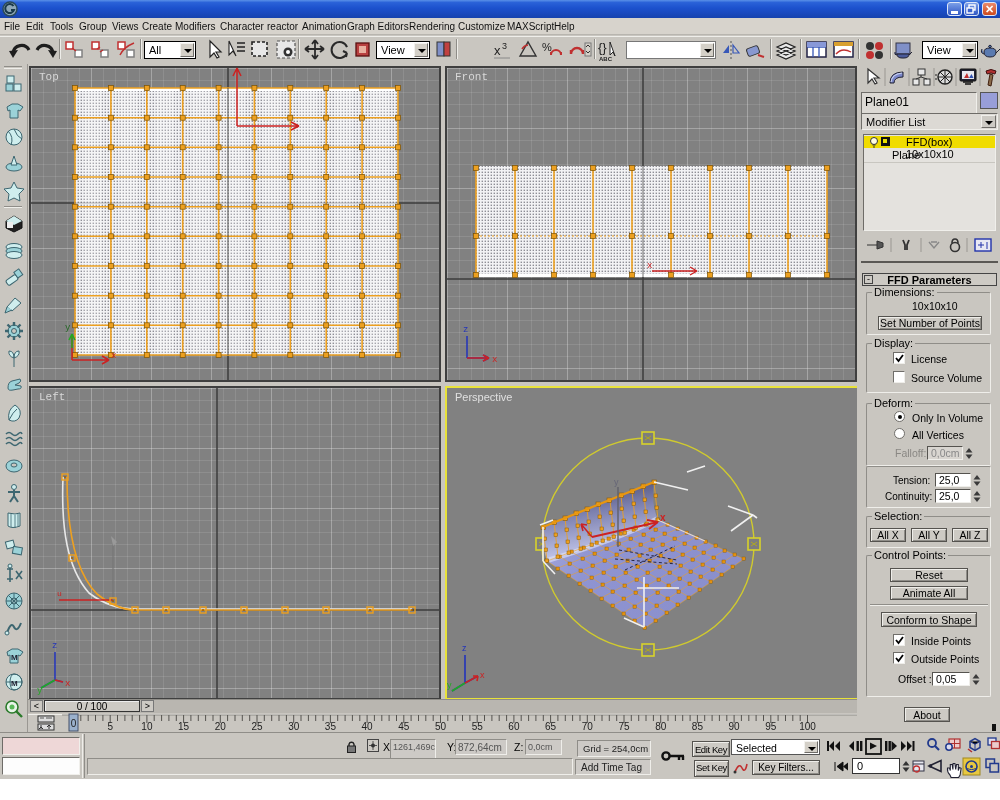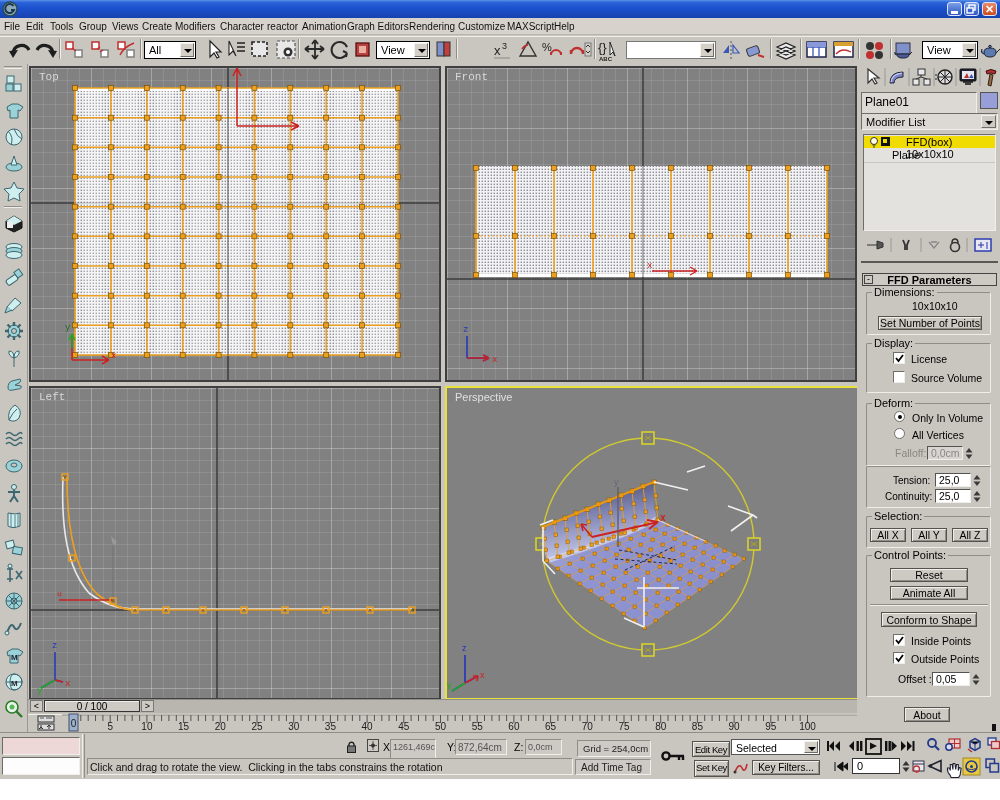--- a/index.html
+++ b/index.html
@@ -1118,15 +1118,14 @@
       <path d="M4 30 l12 -5.5 v11 Z" fill="none" stroke="#223" stroke-width="1.6"></path>
       <circle cx="5.5" cy="30" r="1.8" fill="#223"></circle>
       <path d="M25 39 q-3 -3 -2.5 -7 l2 0 .8 2.5 0 -6 1.8 0 .8 5 .2 -6 1.8 0 .8 6 .8 -5 1.8 0 0 6 1 -3 1.8 .8 -1 6.7 -1.5 2.5 -7.5 0 Z" fill="#fff" stroke="#223" stroke-width="1.1"></path>
       <rect x="38" y="22" width="17" height="17" fill="#e8c840" stroke="#a08820"></rect>
       <circle cx="46.5" cy="30.5" r="5.5" fill="none" stroke="#223a8c" stroke-width="1.5"></circle>
       <circle cx="46.5" cy="30.5" r="1.5" fill="#223a8c"></circle>
       <path d="M41 30.5 a5.5 3 0 0 0 11 0" fill="none" stroke="#223a8c"></path>
       <rect x="61" y="23" width="8.5" height="8.5" fill="none" stroke="#223a8c" stroke-width="1.5"></rect>
       <rect x="65" y="27.5" width="8.5" height="8.5" fill="#c9c6c0" stroke="#223a8c" stroke-width="1.5"></rect>
     </svg>
-<div class="lbl" style="left:90px;top:761px;color:#111">Click and drag to rotate the view.&nbsp;&nbsp;Clicking in the tabs constrains the rotation</div>
 <div class="abs" style="left:87px;top:758px;width:486px;height:17px;border:1px solid;border-color:#8f8d88 #efeeea #efeeea #8f8d88;background:transparent"></div>
 </div>
 
 </body></html>

